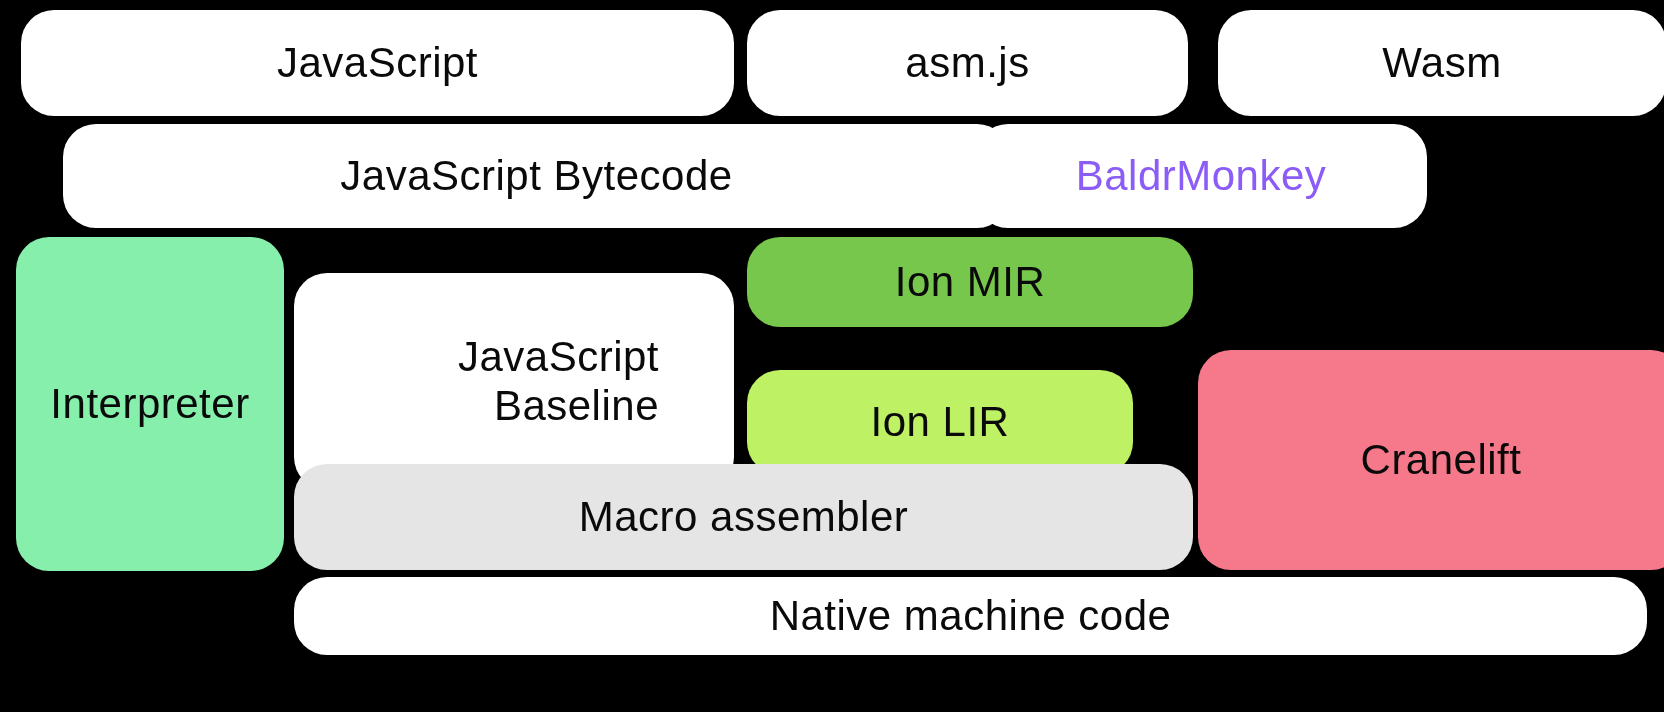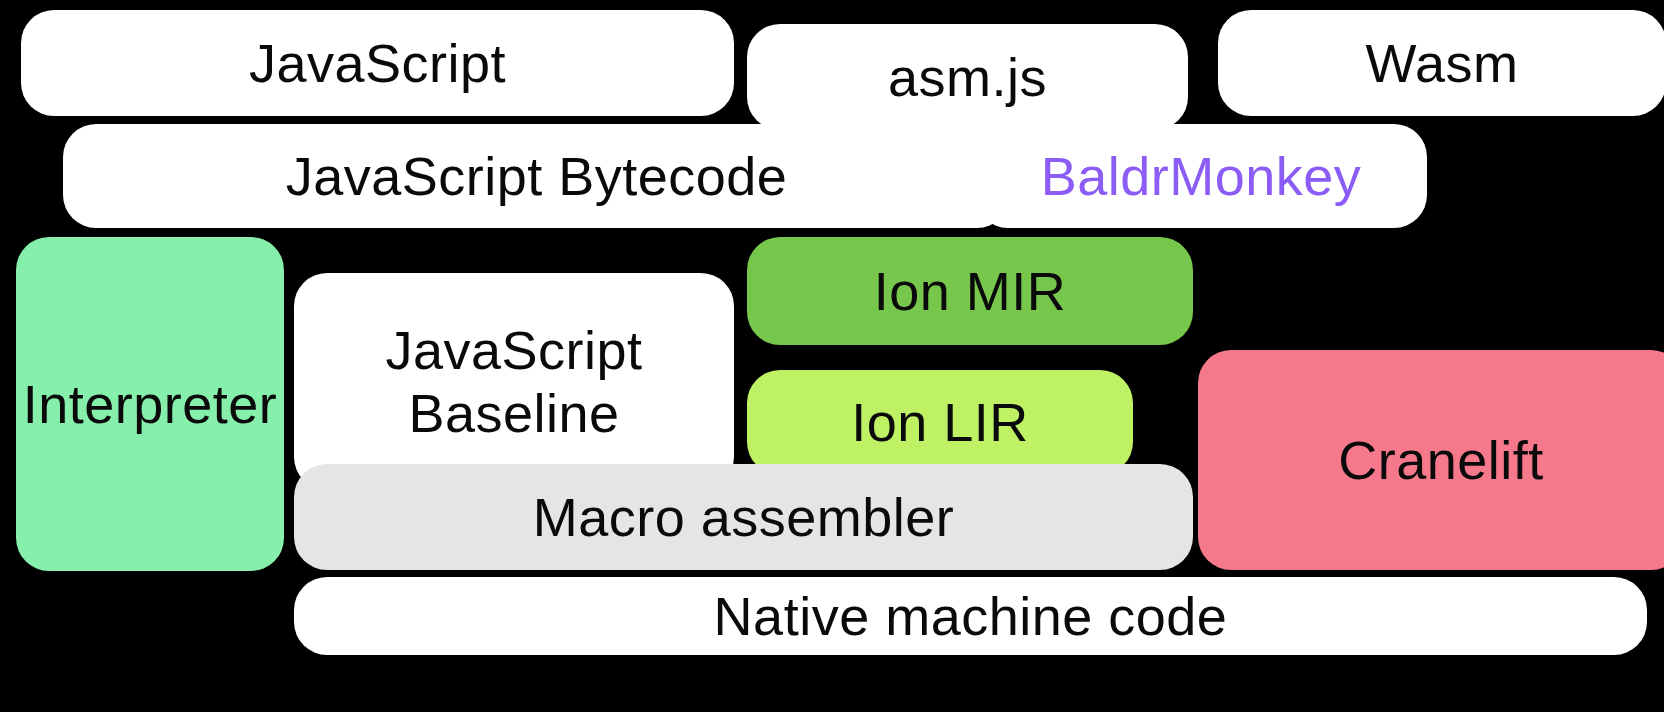--- a/index.html
+++ b/index.html
@@ -18,42 +18,42 @@
   .box {
     position: absolute;
     border-radius: 33px;
     display: flex;
     align-items: center;
     justify-content: center;
     box-sizing: border-box;
     background: #fff;
   }
   .box .label {
-    font-size: 54px;
+    font-size: 42px;
     line-height: 1.15;
     color: #0a0a0a;
-    text-align: center;
+    text-align: right;
     letter-spacing: 0.5px;
     white-space: nowrap;
   }
   .box.wrap .label {
     white-space: normal;
     max-width: 290px;
   }
 </style>
 </head>
 <body>
 
 <div id="canvas" style="background: rgb(0, 0, 0);">
 
   <div class="box" style="left: 21px; top: 10px; width: 713px; height: 106px; background: rgb(255, 255, 255);">
     <span class="label" style="color: rgb(10, 10, 10);">JavaScript</span>
   </div>
 
-  <div class="box" style="left: 747px; top: 24px; width: 441px; height: 106px; background: rgb(255, 255, 255);">
+  <div class="box" style="left: 747px; top: 10px; width: 441px; height: 106px; background: rgb(255, 255, 255);">
     <span class="label" style="color: rgb(10, 10, 10);">asm.js</span>
   </div>
 
   <div class="box" style="left: 1200px; top: 10px; width: 448px; height: 106px; background: rgb(255, 255, 255); margin-left: 18px;">
     <span class="label" style="color: rgb(10, 10, 10);">Wasm</span>
   </div>
 
   <div class="box" style="left: 15px; top: 124px; width: 947px; height: 104px; background: rgb(255, 255, 255); margin-left: 48px;">
     <span class="label" style="color: rgb(10, 10, 10);">JavaScript Bytecode</span>
   </div>
@@ -63,21 +63,21 @@
   </div>
 
   <div class="box" style="left: 16px; top: 237px; width: 268px; height: 334px; background: #86efac;">
     <span class="label" style="color: rgb(10, 10, 10);">Interpreter</span>
   </div>
 
   <div class="box wrap" style="left: 294px; top: 236px; width: 440px; height: 217px; background: rgb(255, 255, 255); margin-top: 37px;">
     <span class="label" style="color: rgb(10, 10, 10);">JavaScript Baseline</span>
   </div>
 
-  <div class="box" style="left: 747px; top: 237px; width: 446px; height: 108px; background: rgb(119, 199, 76);">
+  <div class="box" style="left: 747px; top: 237px; width: 446px; height: 90px; background: rgb(119, 199, 76);">
     <span class="label" style="color: rgb(10, 10, 10);">Ion MIR</span>
   </div>
 
   <div class="box" style="left: 747px; top: 370px; width: 386px; height: 105px; background: #bef264;">
     <span class="label" style="color: rgb(10, 10, 10);">Ion LIR</span>
   </div>
 
   <div class="box" style="left: 1198px; top: 350px; width: 486px; height: 220px; background: rgb(246, 121, 139);">
     <span class="label" style="color: rgb(10, 10, 10);">Cranelift</span>
   </div>

